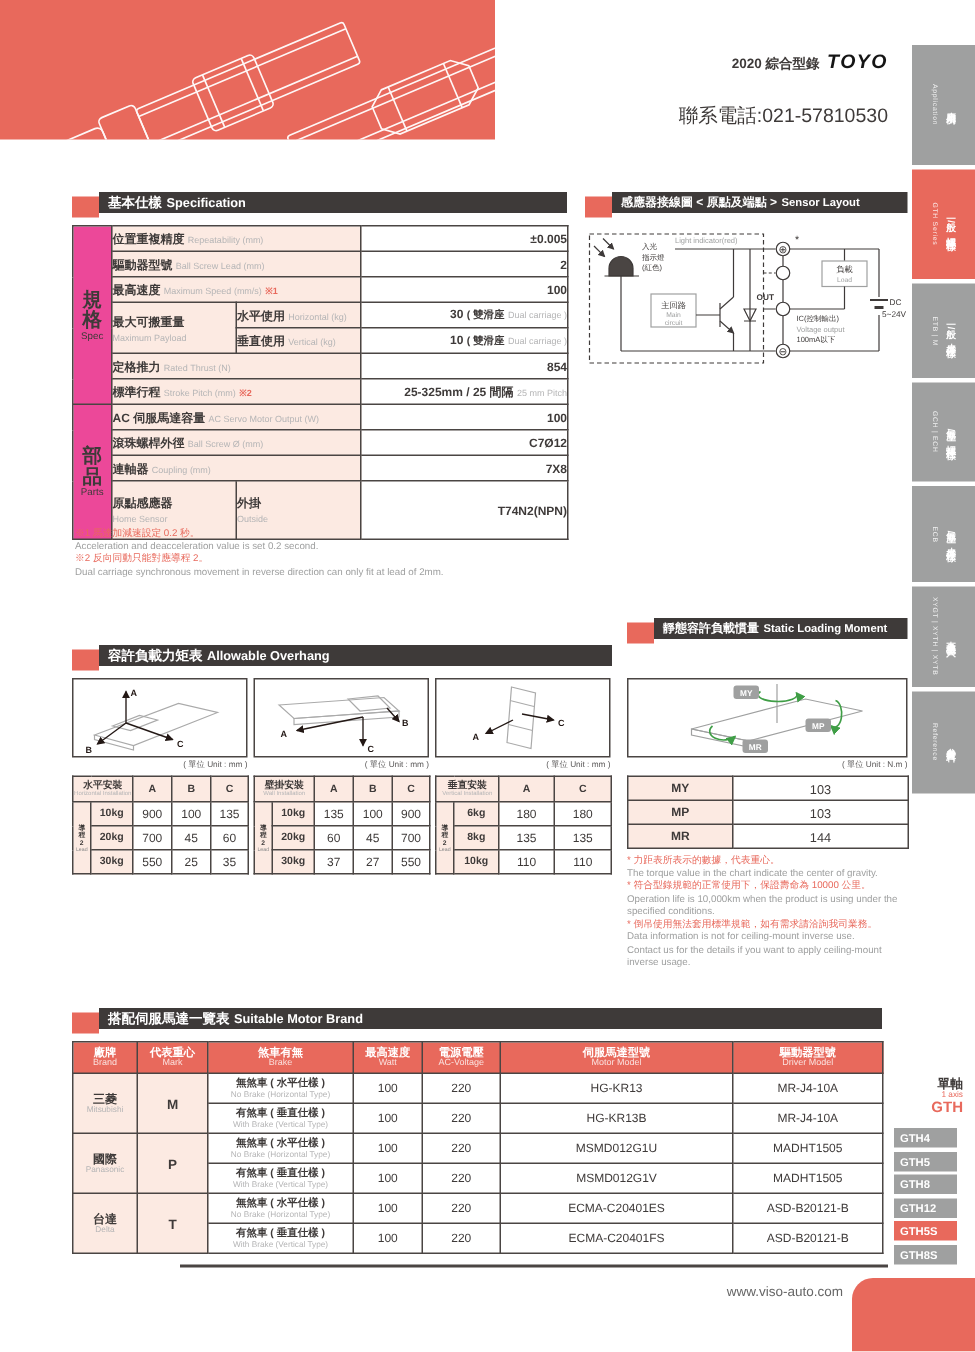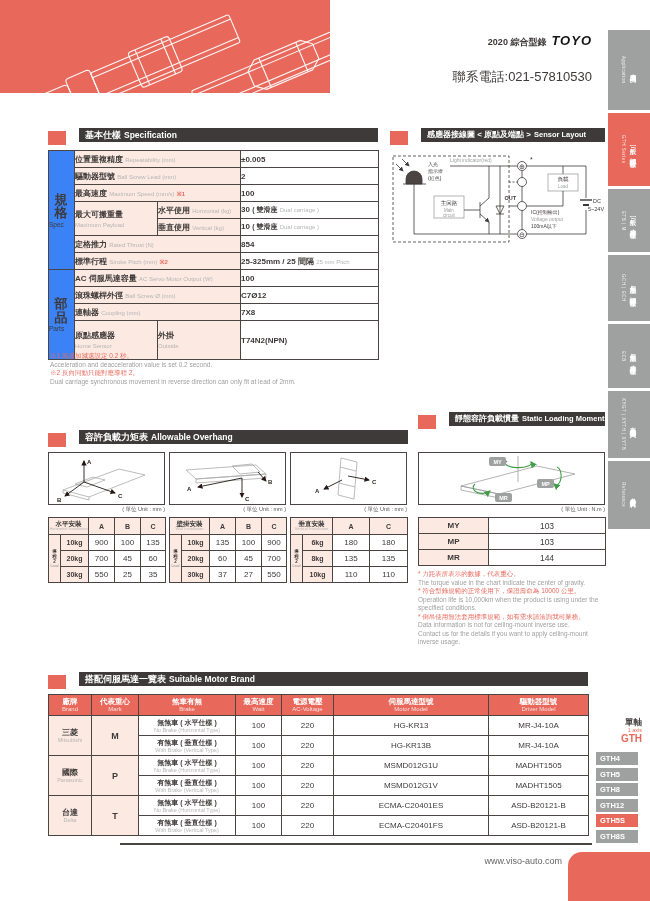--- a/index.html
+++ b/index.html
@@ -15,39 +15,39 @@
 
   
   .stab{position:absolute;left:608px;width:42px;background:#9fa0a0;display:flex;flex-direction:row;align-items:center;justify-content:center;gap:2px}
   .stab.active{background:#e8695c}
   .stab .sen{writing-mode:vertical-rl;font-size:4.5px;color:rgba(255,255,255,.85);letter-spacing:.5px}
   .stab .szh{writing-mode:vertical-rl;font-size:6.5px;color:#fff;letter-spacing:1px;font-weight:700}
 
   
   .sechead{position:absolute;height:17px}
   .sechead .sq{position:absolute;left:0;top:3px;width:18px;height:14px;background:#e8695c}
-  .sechead .bar{margin-left:31px;height:14px;background:#3e3a39;color:#fff;font-size:9px;font-weight:700;line-height:14px;padding-left:6px;white-space:nowrap;overflow:hidden}
+  .sechead .bar{margin-left:18px;height:14px;background:#3e3a39;color:#fff;font-size:9px;font-weight:700;line-height:14px;padding-left:6px;white-space:nowrap;overflow:hidden}
   .sechead .bar .en{font-size:8.5px;margin-left:3px}
   .sechead.small .bar{font-size:8px}
   .sechead.small .bar .en{font-size:7.5px}
 
   table.t{border-collapse:collapse;position:absolute;background:#fff}
   table.t td,table.t th{border:1px solid #4a4543;padding:0;vertical-align:middle}
 
   
   .spec{left:48px;top:150px;width:330px;table-layout:fixed}
   .spec td{font-size:8px;color:#3e3a39}
   .lblcell{background:#fceae2;padding-left:4px;text-align:left}
   .lbl-zh{font-weight:700;font-size:8px}
   .lbl-en{color:#b5b5b6;font-size:6px}
   .mark{color:#e8695c;font-size:6px;font-weight:700}
-  .valcell{text-align:left;font-weight:700;font-size:8.5px}
+  .valcell{text-align:right;font-weight:700;font-size:8.5px}
   .val-sub{font-weight:700;font-size:7px}
   .val-en{color:#b5b5b6;font-size:6px;font-weight:400}
-  .gcol{background:#3b82f6;color:#fff;text-align:left}
+  .gcol{background:#ec4899;color:#fff;text-align:center}
   .gcol .gz{display:block;width:14px;margin:0 auto;word-break:break-all;font-size:13px;font-weight:700;line-height:13.5px}
   .gcol .ge{display:block;font-size:6.5px;margin-top:1px}
 
   .noteline-red{color:#e8695c;font-size:6.5px;line-height:8.5px}
   .noteline-gray{color:#9fa0a0;font-size:6.5px;line-height:8.5px}
   .specnotes{position:absolute;left:50px;top:352px;width:330px}
 
   
   .obox{position:absolute;top:452px;width:117px;height:53px;border:1.5px solid #4a4543;background:#fff}
   .unit{position:absolute;top:506px;font-size:5.5px;color:#595757;text-align:right}

